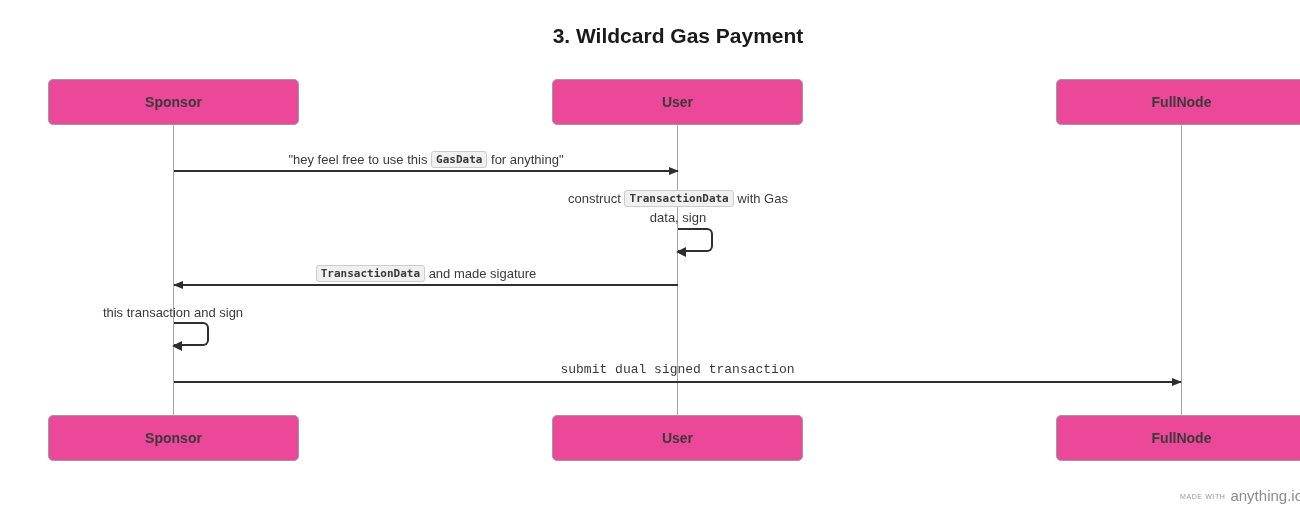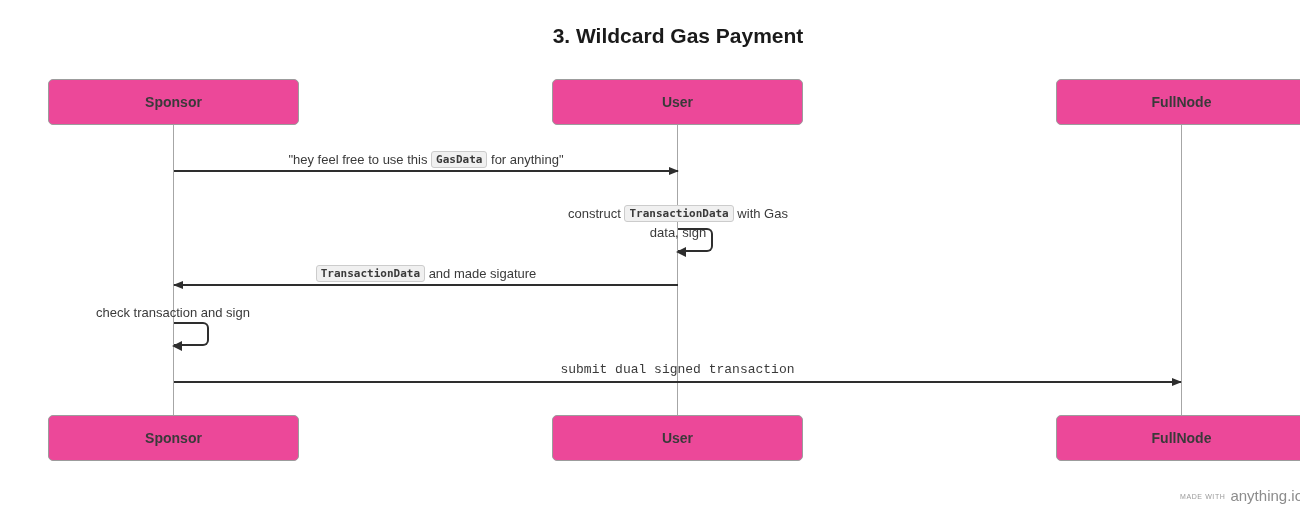--- a/index.html
+++ b/index.html
@@ -103,36 +103,36 @@
   <div class="lifeline" style="left:649px;top:125px;height:290px;"></div>
   <div class="lifeline" style="left:1153px;top:125px;height:290px;"></div>
 
   <div class="msg-label" style="left:146px;top:150px;width:504px;">
     <span>"hey feel free to use this </span><code class="chip">GasData</code><span> for anything"</span>
   </div>
   <div class="arrow" style="left:146px;top:170px;width:504px;">
     <span class="head-right"></span>
   </div>
 
-  <div class="msg-label" style="left:525px;top:204px;width:250px;">
+  <div class="msg-label" style="left:525px;top:189px;width:250px;">
     <span>construct </span><code class="chip">TransactionData</code><span> with Gas data, sign</span>
   </div>
   <div class="self-loop" style="left:650px;top:228px;">
     <span class="head-self"></span>
   </div>
 
   <div class="msg-label" style="left:146px;top:264px;width:504px;">
     <code class="chip">TransactionData</code><span> and made sigature</span>
   </div>
   <div class="arrow" style="left:146px;top:284px;width:504px;">
     <span class="head-left"></span>
   </div>
 
   <div class="msg-label" style="left:25px;top:303px;width:240px;">
-    <span>check transaction and sign</span>
+    <span>this transaction and sign</span>
   </div>
   <div class="self-loop" style="left:146px;top:322px;">
     <span class="head-self"></span>
   </div>
 
   <div class="msg-label" style="left:146px;top:360px;width:1007px;font-family:Liberation Mono, monospace;">
     <span>submit dual signed transaction</span>
   </div>
   <div class="arrow" style="left:146px;top:381px;width:1007px;">
     <span class="head-right"></span>

